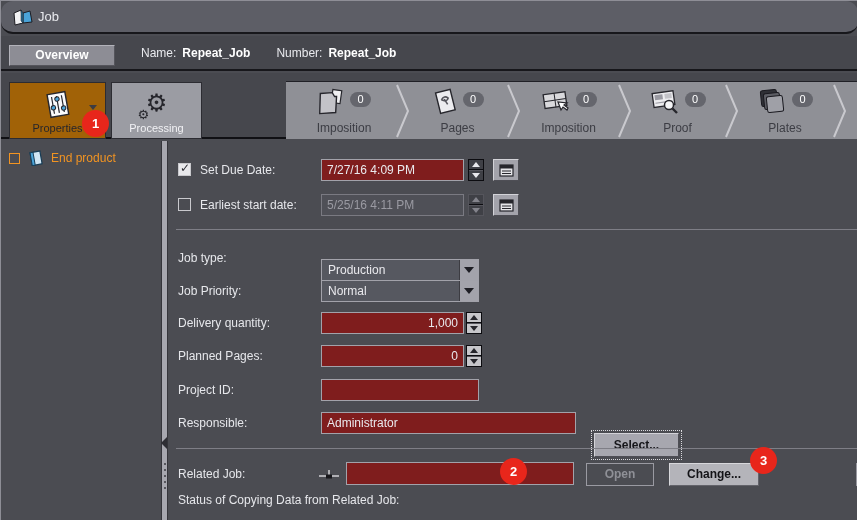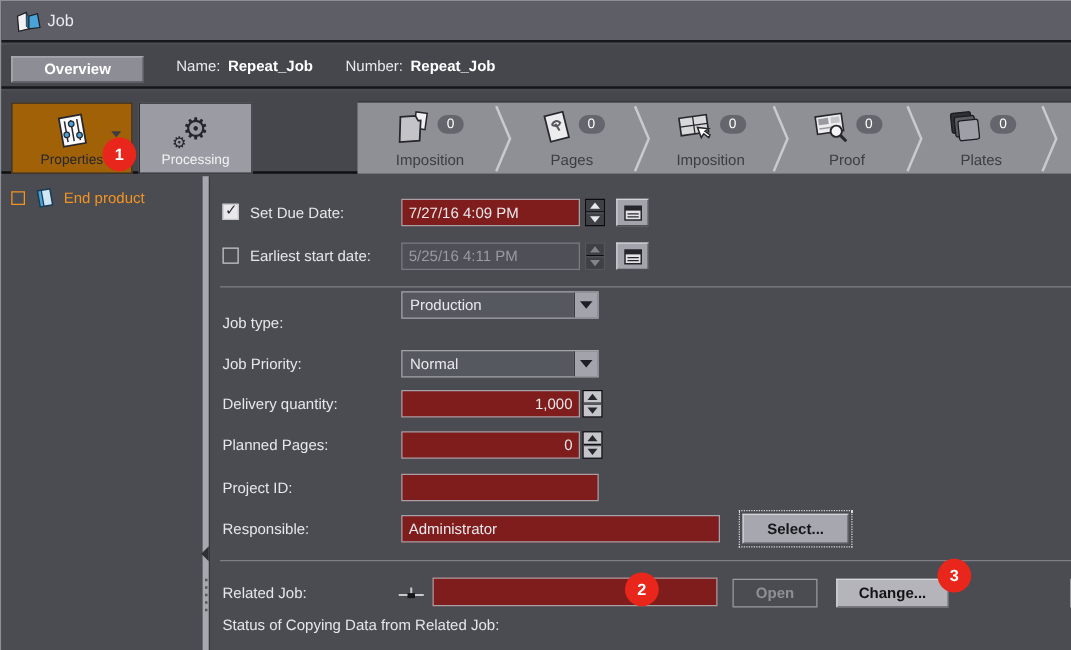--- a/index.html
+++ b/index.html
@@ -3,21 +3,21 @@
 <meta charset="utf-8">
 <style>
   * { margin:0; padding:0; box-sizing:border-box; }
   html,body { background:#2e2e33; }
   body { font-family:"Liberation Sans", sans-serif; }
   .window {
     position:relative; width:857px; height:520px; overflow:hidden;
     background:#4b4c52; border-top:1px solid #8e8e96; border-left:1px solid #8e8e96;
   }
   
-  .titlebar { position:absolute; left:0; top:0; width:857px; height:33px; background:#5d5e66; border-bottom:2px solid #17171b; }
+  .titlebar { position:absolute; left:0; top:0; width:857px; height:33px; background:#5d5e66; border-bottom:2px solid #17171b;border-radius:12px; }
   .titlebar .appicon { position:absolute; left:12px; top:8px; width:20px; height:17px; }
   .titlebar .title { position:absolute; left:37px; top:0; line-height:31px; font-size:13px; color:#e9eaee; }
   
   .bar2 { position:absolute; left:0; top:35px; width:857px; height:35px; background:#46474d; border-bottom:2px solid #17171b; }
   .overview-btn { position:absolute; left:8px; top:9px; width:106px; height:21px; background:#8d8d95;
     border-top:1px solid #b3b3ba; border-left:1px solid #b3b3ba; border-right:1px solid #55555c; border-bottom:1px solid #55555c;
     color:#ffffff; font-weight:bold; font-size:12px; text-align:center; line-height:19px; cursor:default; }
   .jobmeta { position:absolute; left:140px; top:0; height:33px; display:flex; align-items:center; gap:6px; font-size:12px; color:#e9eaee; }
   .jobmeta .val { font-weight:bold; color:#ffffff; }
   .jobmeta .gap { width:14px; }
@@ -68,21 +68,21 @@
   .spin.light b { background:#c6c6ca; }
   .spin.light .up i { border-bottom-color:#26262c; }
   .spin.light .dn i { border-top-color:#26262c; }
   .calbtn { position:absolute; width:26px; height:22px; background:#a3a3ab; border-top:1px solid #d3d3d8; border-left:1px solid #d3d3d8; border-right:1px solid #4e4e55; border-bottom:1px solid #4e4e55; display:flex; align-items:center; justify-content:center; cursor:pointer; }
   .combo { position:absolute; height:22px; background:#565860; border:1px solid #a2a2aa; display:flex; cursor:pointer; }
   .combo .cval { flex:1; font-size:12px; color:#e9e9ed; line-height:20px; padding-left:6px; }
   .combo .carr { width:19px; background:#a3a3ab; border-left:1px solid #3c3c42; display:flex; align-items:center; justify-content:center; }
   .combo .carr i { width:0; height:0; border-left:5px solid transparent; border-right:5px solid transparent; border-top:6px solid #1e1e24; }
   .sep { position:absolute; left:8px; right:0; height:1px; background:#7e7e86; }
   .btn-raised { position:absolute; height:24px; background:#a7a7af; color:#17171b; font-weight:bold; font-size:12px; text-align:center; cursor:pointer;
-    border-top:1px solid #d3d3d8; border-left:1px solid #d3d3d8; border-right:1px solid #4e4e55; border-bottom:1px solid #4e4e55; line-height:22px; }
+    border-top:1px solid #d3d3d8; border-left:1px solid #d3d3d8; border-right:1px solid #4e4e55; border-bottom:1px solid #4e4e55; line-height:22px;margin-top:22px; }
   .btn-raised.focus { outline:1px dotted #dadade; outline-offset:2px; }
   .btn-flat { position:absolute; height:23px; background:transparent; border:1px solid #9a9aa2; color:#8f9097; font-weight:bold; font-size:12px; text-align:center; line-height:21px; cursor:default; }
   .btn-change { position:absolute; height:23px; background:#b4b4ba; border-top:1px solid #d8d8dc; border-left:1px solid #d8d8dc; border-right:1px solid #63636a; border-bottom:1px solid #63636a; color:#131317; font-weight:bold; font-size:12px; text-align:center; line-height:21px; cursor:pointer; }
   .status-text { position:absolute; left:10px; top:352px; font-size:12px; color:#e6e7eb; }
   .linkicon { position:absolute; }
   
   .callout { position:absolute; width:27px; height:27px; border-radius:50%; background:#e8261b; color:#ffffff; font-weight:bold; font-size:13px; display:flex; align-items:center; justify-content:center; z-index:20; }
 </style>
 </head>
 <body>
@@ -289,21 +289,21 @@
           <rect x="1" y="1" width="13" height="11" fill="#e4e4e8" stroke="#26262c" stroke-width="1.2"></rect>
           <rect x="1" y="1" width="13" height="3.5" fill="#26262c"></rect>
           <line x1="3" y1="7" x2="12" y2="7" stroke="#26262c" stroke-width="1"></line>
           <line x1="3" y1="9.5" x2="12" y2="9.5" stroke="#26262c" stroke-width="1"></line>
         </svg>
       </div>
 
       <div class="sep" style="top:88px;"></div>
 
       <div class="flabel" style="left:10px;top:106px;">Job type:</div>
-      <div class="combo" style="left:153px;top:92px;width:158px;">
+      <div class="combo" style="left:153px;top:118px;width:158px;">
         <span class="cval">Production</span>
         <span class="carr">
             <i></i>
           </span>
       </div>
 
       <div class="flabel" style="left:10px;top:139px;">Job Priority:</div>
       <div class="combo" style="left:153px;top:139px;width:158px;">
         <span class="cval">Normal</span>
         <span class="carr">

